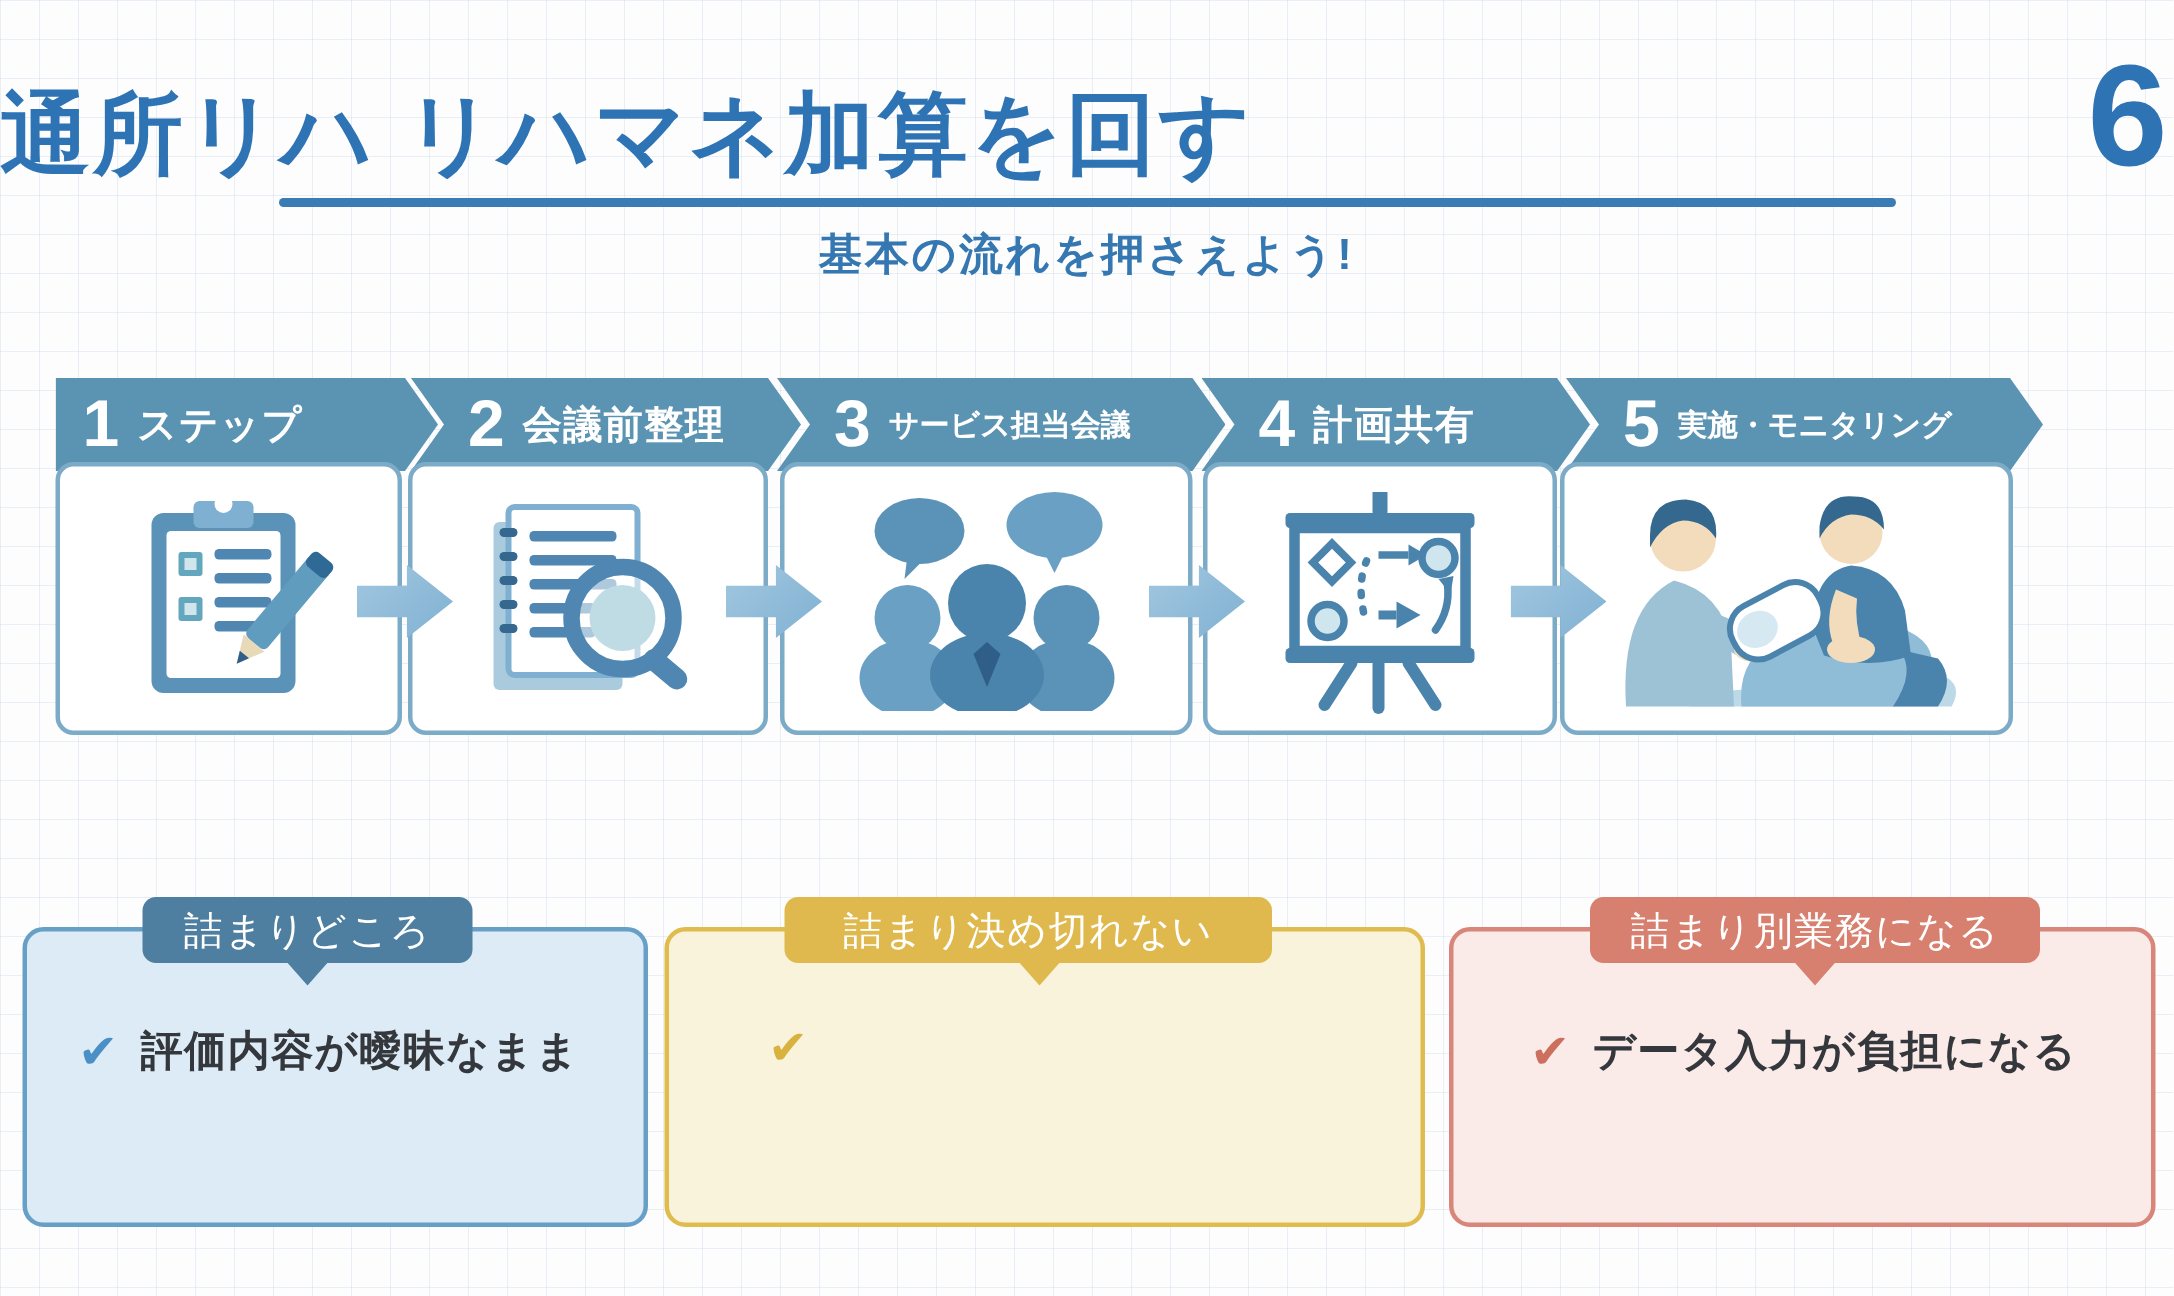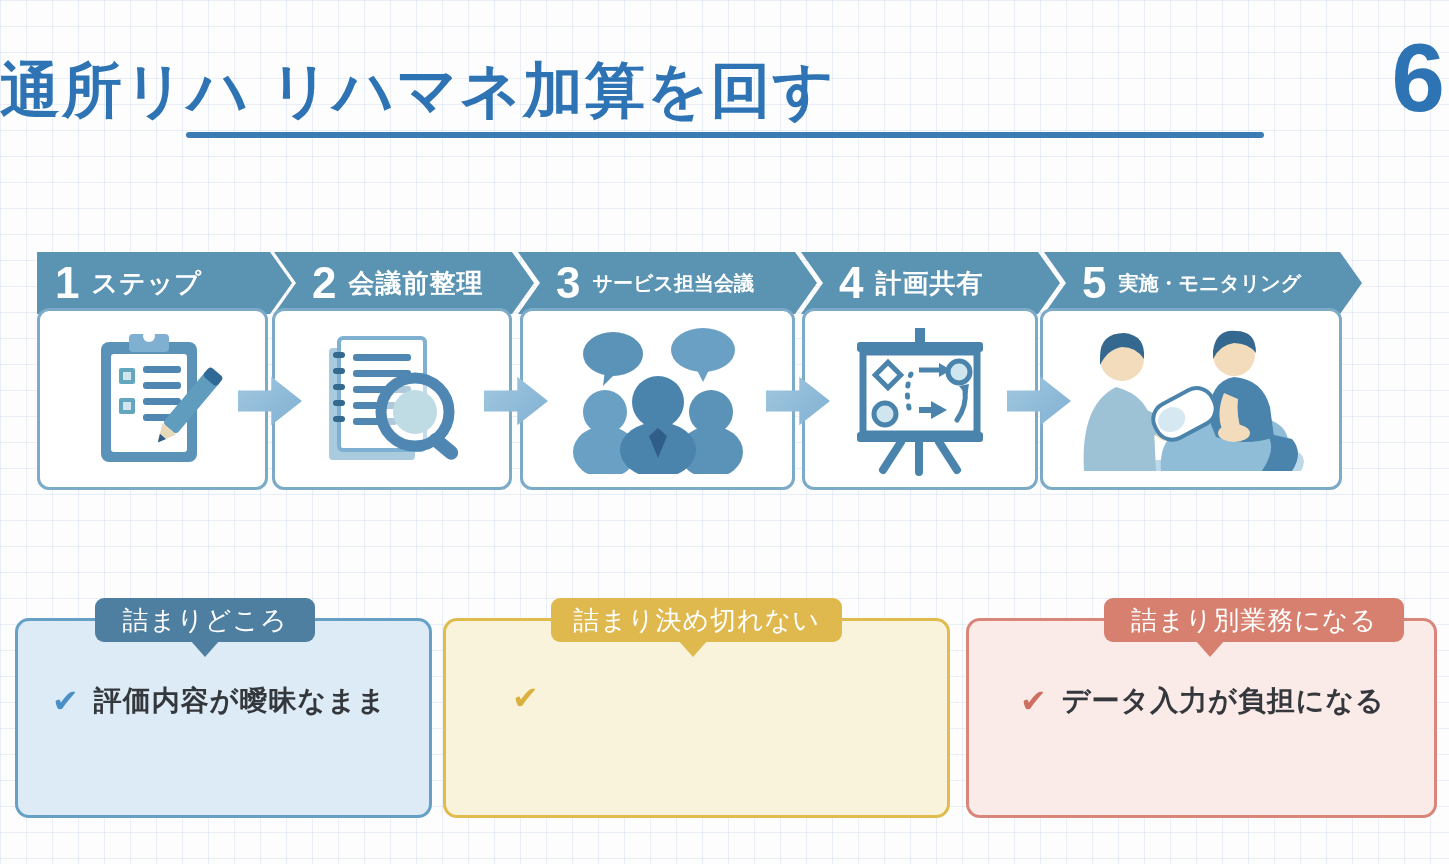--- a/index.html
+++ b/index.html
@@ -105,20 +105,21 @@
 </head>
 <body>
 
 <div class="stage">
 
   <div class="title-row">
     <span class="title-main">通所リハ リハマネ加算を回す</span>
     <span class="title-number">6</span>
   </div>
   <div class="title-underline"></div>
+  <div class="subtitle">基本の流れを押さえよう!</div>
 
   <div class="step-banner first" style="left:37px; width:255px;">
     <span class="step-number">1</span>
     <span class="step-label">ステップ</span>
   </div>
   <div class="step-banner notched" style="left:274px; width:260px;">
     <span class="step-number">2</span>
     <span class="step-label">会議前整理</span>
   </div>
   <div class="step-banner notched" style="left:518px; width:299px;">
@@ -260,27 +261,27 @@
 
   <div class="callout-card blue" style="left:15px; width:417px;"></div>
   <div class="callout-badge blue" style="left:95px; width:220px;">詰まりどころ</div>
   <div class="badge-pointer blue" style="left:190px;"></div>
   <div class="callout-item" style="left:52px;">
     <span class="check-icon blue">✔</span>
     <span>評価内容が曖昧なまま</span>
   </div>
 
   <div class="callout-card yellow" style="left:443px; width:507px;"></div>
-  <div class="callout-badge yellow" style="left:551px; width:291px;">詰まり決め切れない</div>
+  <div class="callout-badge yellow" style="left:523px; width:325px;">詰まり決め切れない</div>
   <div class="badge-pointer yellow" style="left:678px;"></div>
   <div class="callout-item" style="left:512px;">
     <span class="check-icon yellow">✔</span>
   </div>
 
   <div class="callout-card red" style="left:966px; width:471px;"></div>
-  <div class="callout-badge red" style="left:1060px; width:300px;margin-left:44px;">詰まり別業務になる</div>
+  <div class="callout-badge red" style="left:1060px; width:300px;">詰まり別業務になる</div>
   <div class="badge-pointer red" style="left:1195px;"></div>
   <div class="callout-item" style="left:1020px;">
     <span class="check-icon red">✔</span>
     <span>データ入力が負担になる</span>
   </div>
 
 </div>
 
 </body></html>

